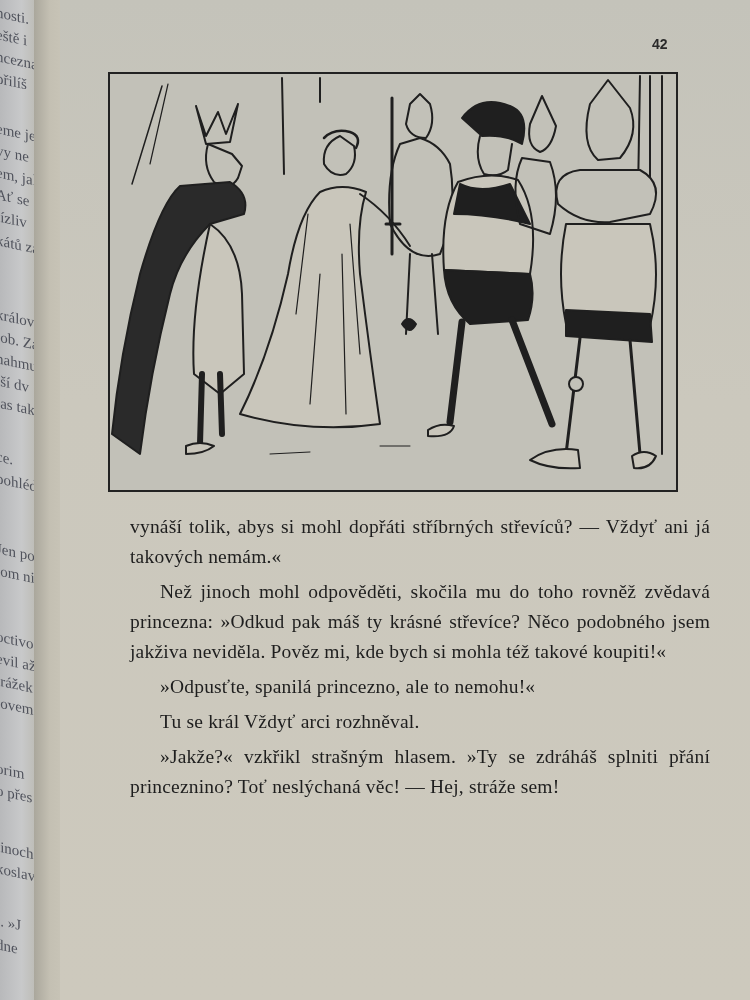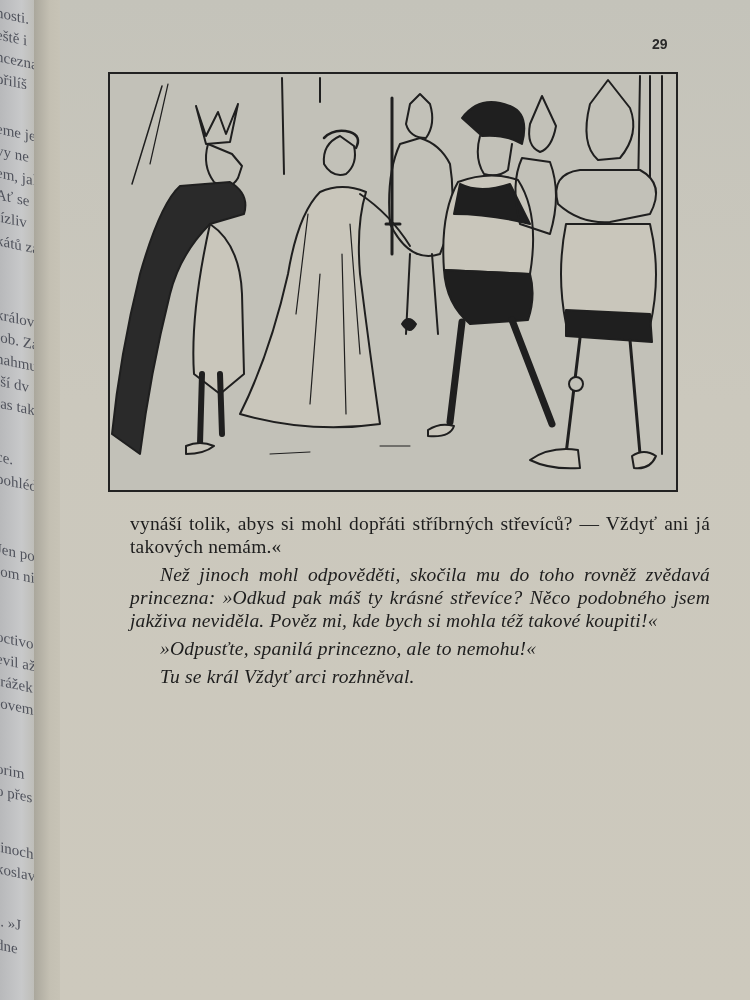--- a/index.html
+++ b/index.html
@@ -73,35 +73,34 @@
       height: 100%;
       display: block;
     }
     .text-block {
       position: absolute;
       left: 70px;
       top: 512px;
       width: 580px;
       font-family: "Liberation Serif", serif;
       font-size: 19.5px;
-      line-height: 23px;
+      line-height: 30px;
       color: #1e1e1e;
       text-align: justify;
       letter-spacing: 0.2px;
     }
     .text-block p {
       margin: 0;
       text-align-last: left;
     }
     .text-block p.indent {
       text-indent: 30px;
     }
     .text-block p + p {
       margin-top: 5px;
-      font-style: italic;
     }
   </style>
 </head>
 <body>
 
 <div class="left-page">
   <div class="frag" style="top:4px">nosti.</div>
   <div class="frag" style="top:26px">eště i</div>
   <div class="frag" style="top:48px">ncezna</div>
   <div class="frag" style="top:70px">přilíš</div>
@@ -127,21 +126,21 @@
   <div class="frag" style="top:760px">orim</div>
   <div class="frag" style="top:782px">o přes</div>
   <div class="frag" style="top:838px">jinoch</div>
   <div class="frag" style="top:860px">koslav</div>
   <div class="frag" style="top:912px">l. »J</div>
   <div class="frag" style="top:936px">dne</div>
 </div>
 <div class="gutter"></div>
 
 <div class="page">
-  <div class="page-number">29</div>
+  <div class="page-number">42</div>
 
   <div class="illustration">
     <svg viewBox="0 0 566 416" preserveAspectRatio="none" xmlns="http://www.w3.org/2000/svg">
       <g fill="none" stroke="#1f1f1f" stroke-width="2" stroke-linecap="round" stroke-linejoin="round">
 
         <path d="M52 12 L22 110" stroke-width="1.5"></path>
         <path d="M58 10 L40 90" stroke-width="1.2"></path>
         <path d="M172 4 L174 100"></path>
         <path d="M210 4 L210 28"></path>
         <path d="M530 2 L528 120"></path>
@@ -193,14 +192,15 @@
         <path d="M160 380 L200 378 M270 372 L300 372" stroke-width="1"></path>
       </g>
     </svg>
   </div>
 
   <div class="text-block">
     <p>vynáší tolik, abys si mohl dopřáti stříbrných střevíců? — Vždyť ani já takových nemám.«</p>
     <p class="indent">Než jinoch mohl odpověděti, skočila mu do toho rovněž zvědavá princezna: »Odkud pak máš ty krásné střevíce? Něco podobného jsem jakživa neviděla. Pověz mi, kde bych si mohla též takové koupiti!«</p>
     <p class="indent">»Odpusťte, spanilá princezno, ale to nemohu!«</p>
     <p class="indent">Tu se král Vždyť arci rozhněval.</p>
+    <p class="indent">»Jakže?« vzkřikl strašným hlasem. »Ty se zdráháš splniti přání princeznino? Toť neslýchaná věc! — Hej, stráže sem!</p>
   </div>
 </div>
 
 </body></html>

